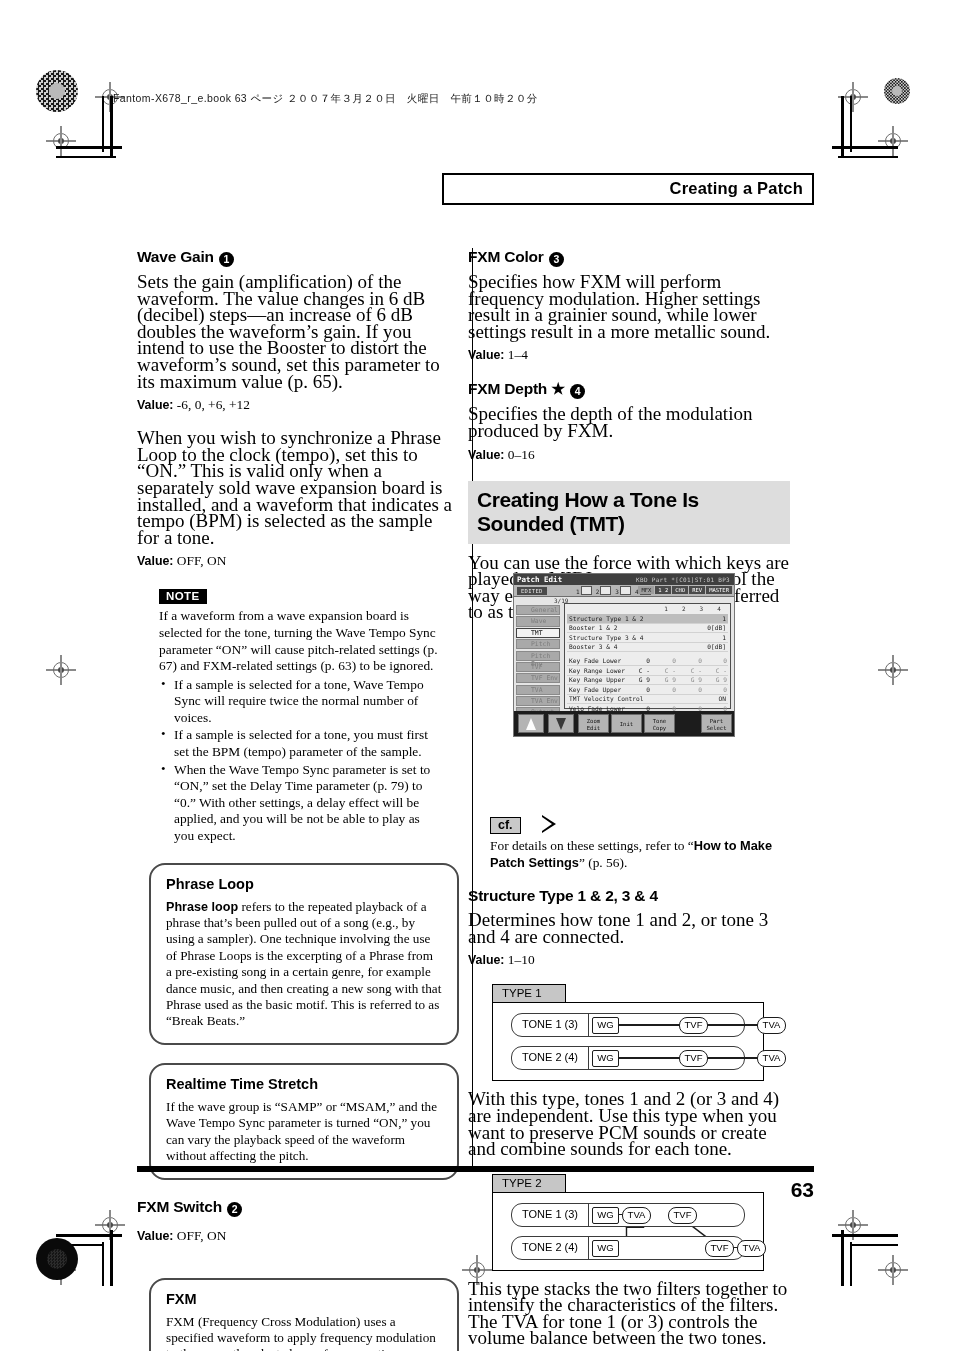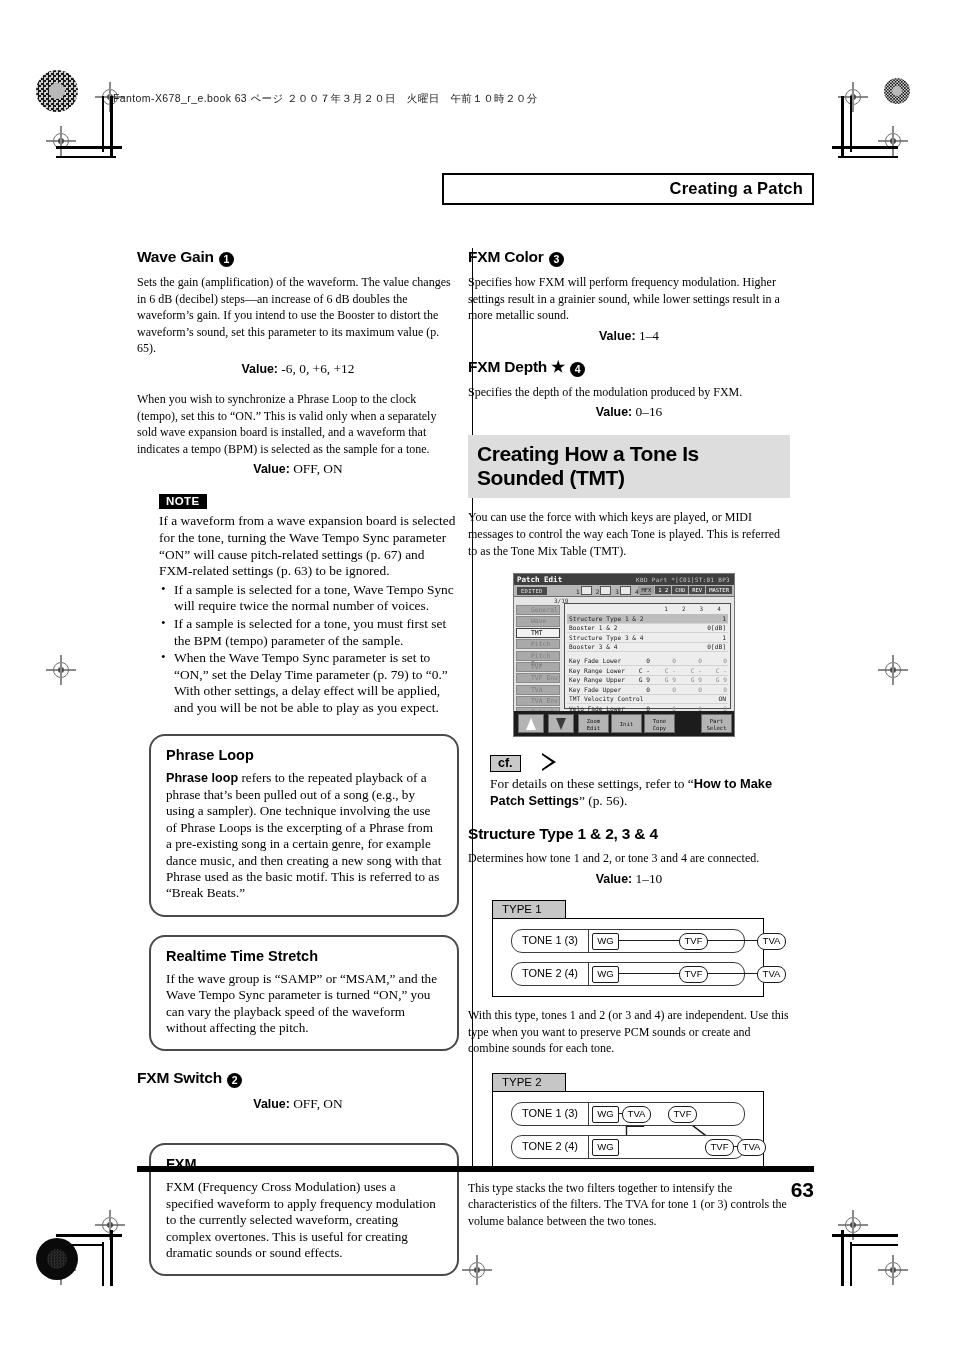--- a/index.html
+++ b/index.html
@@ -45,27 +45,27 @@
   .col-left{left:137px;}
   .col-right{left:468px;}
   .divider{position:absolute;left:472px;top:248px;width:1px;height:918px;background:#000;}
 
   h2.sec{font-family:"Liberation Sans", sans-serif;font-weight:bold;
     font-size:15.5px;margin:0 0 7px 0;letter-spacing:-.2px;color:#000;}
   h2.sec .num{display:inline-block;vertical-align:-1px;margin-left:5px;}
   .circnum{display:inline-block;width:15px;height:15px;border-radius:50%;
     background:#000;color:#fff;font-family:"Liberation Sans", sans-serif;
     font-size:10.5px;font-weight:bold;text-align:center;line-height:15px;}
-  p.body{font-size:12px;line-height:16.6px;margin:0 0 3px 0;color:#000;text-align:left;}
-  p.val{font-size:13.4px;line-height:17px;margin:0 0 13px 0;text-align:center;}
+  p.body{font-size:19px;line-height:16.6px;margin:0 0 3px 0;color:#000;text-align:left;}
+  p.val{font-size:13.4px;line-height:23px;margin:0 0 13px 0;}
   p.val b{font-family:"Liberation Sans", sans-serif;font-size:12.4px;}
   .gap{height:11px;}
 
   
-  .noteblock{margin:6px 0 0 22px;}
+  .noteblock{margin:6px 17px 0 22px;}
   .notetag{display:inline-block;background:#000;color:#fff;
     font-family:"Liberation Sans", sans-serif;font-weight:bold;font-size:11.5px;
     padding:1.5px 7px 2px 7px;letter-spacing:.4px;margin-bottom:4px;}
   .noteblock p{font-size:13.4px;line-height:16.6px;margin:0;}
   ul.bul{list-style:none;margin:2px 0 0 0;padding:0;}
   ul.bul li{position:relative;padding-left:15px;font-size:13.4px;line-height:16.6px;
     margin-bottom:1px;}
   ul.bul li::before{content:"•";position:absolute;left:2px;top:-1px;font-size:13px;}
 
   

